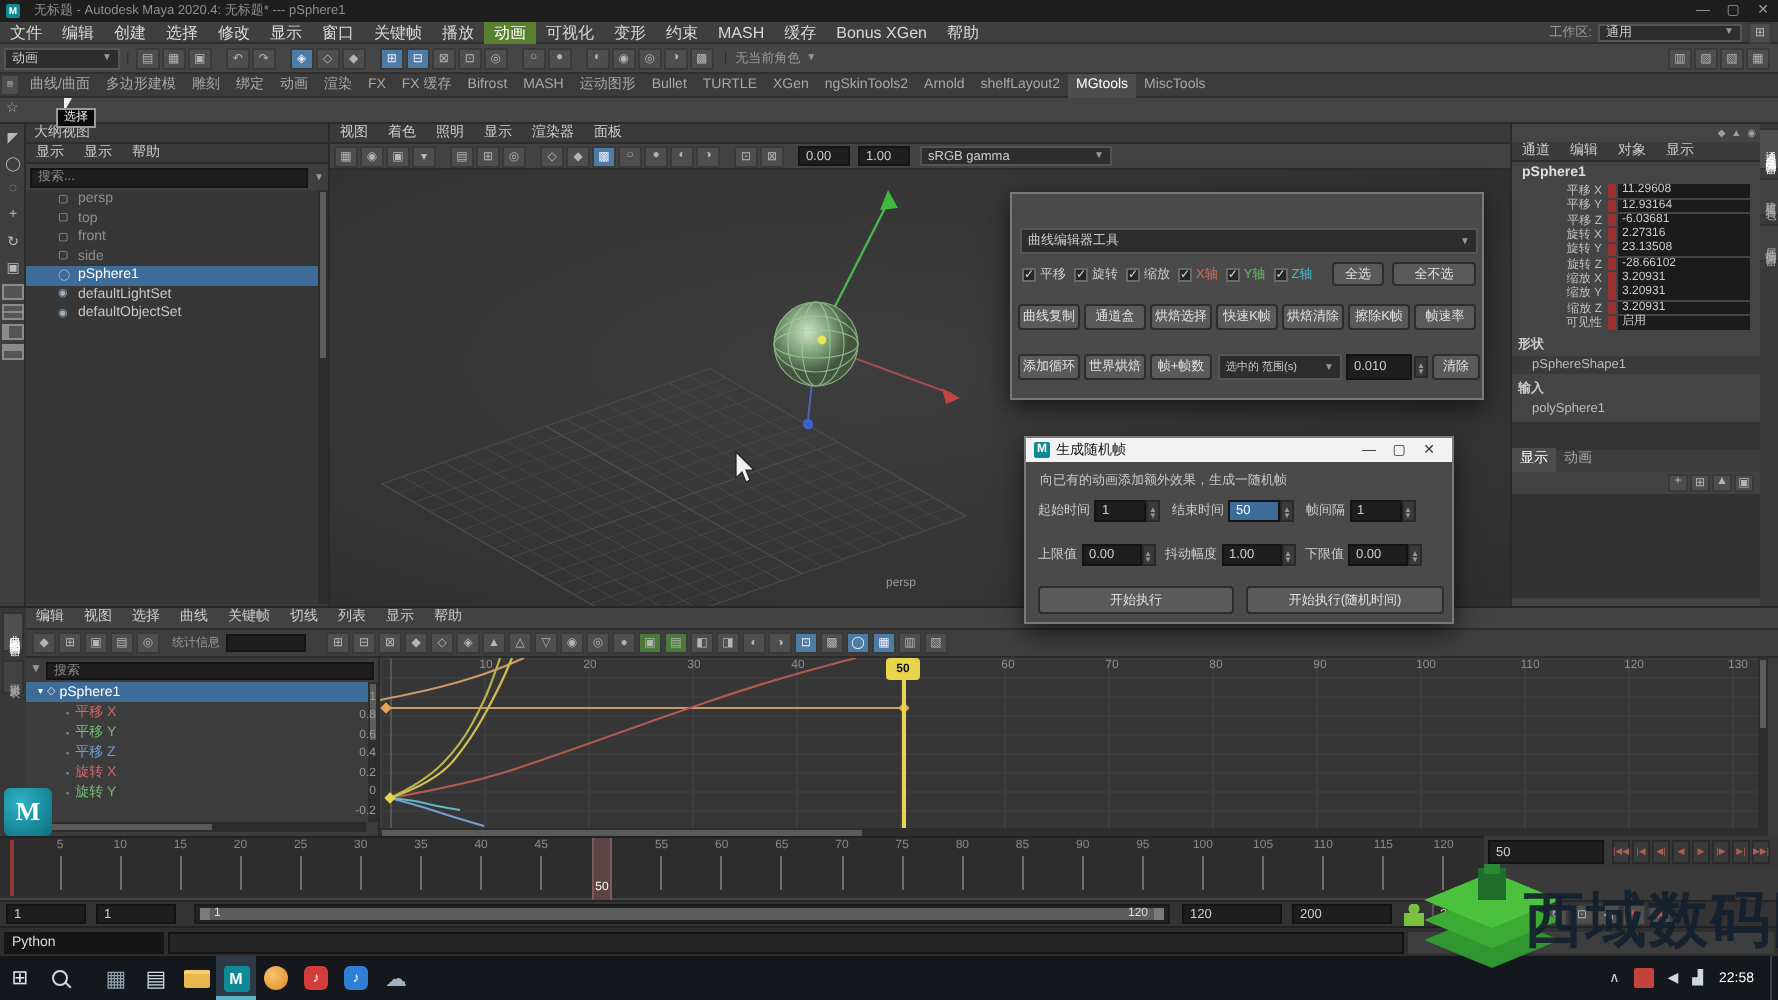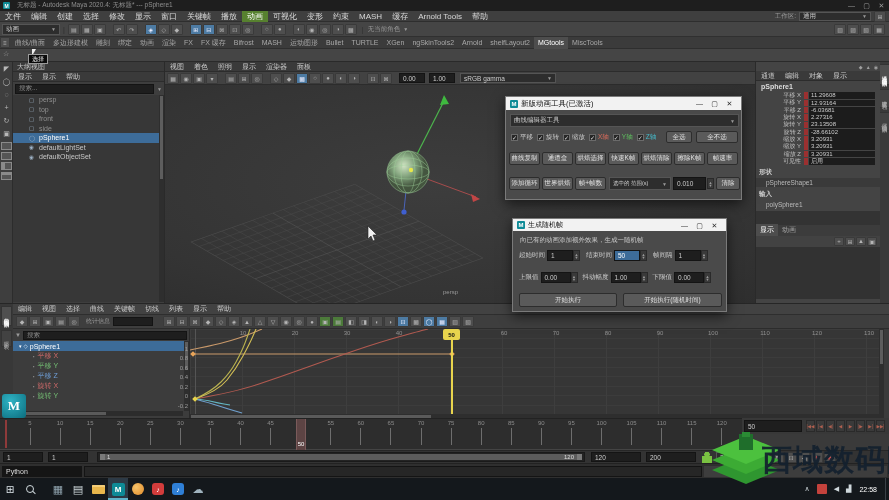--- a/index.html
+++ b/index.html
@@ -106,21 +106,21 @@
         <span class="mi">显示</span>
         <span class="mi">窗口</span>
         <span class="mi">关键帧</span>
         <span class="mi">播放</span>
         <span class="mi active">动画</span>
         <span class="mi">可视化</span>
         <span class="mi">变形</span>
         <span class="mi">约束</span>
         <span class="mi">MASH</span>
         <span class="mi">缓存</span>
-        <span class="mi">Arnold Tools</span>
+        <span class="mi">Bonus XGen</span>
         <span class="mi">帮助</span>
       </div>
     <span style="flex:1"></span>
     <span style="font-size:6.5px;color:#9a9a9a">工作区:</span>
     <span class="drop" style="width:72px;height:9px;margin:0 3px">
       <span>通用</span>
         <span class="caret">▼</span>
     </span>
     <span class="ic" style="margin-right:3px">⊞</span>
   </div>
@@ -838,28 +838,20 @@
     <span class="tray-item">∧</span>
         <span class="tray-item tray-red"></span>
         <span class="tray-item">◀</span>
         <span class="tray-item">▟</span>
       </div>
     <span style="color:#fff;font-size:7px;margin:0 8px">22:58</span>
     <span style="width:4px;height:22px;border-left:1px solid #3a4046"></span>
   </div>
 
   <div class="abs dlg" style="left:505px;top:96px;width:237px;height:104px">
-    <div class="dlg-title">
-      <span class="mlogo">M</span>
-      <span>新版动画工具(已激活)</span>
-      <span style="flex:1"></span>
-      <span class="wbtn">—</span>
-      <span class="wbtn">▢</span>
-      <span class="wbtn">✕</span>
-    </div>
     <div class="drop" style="position:absolute;left:4px;top:17px;width:229px;height:13px">
       <span>曲线编辑器工具</span>
         <span class="caret">▼</span>
     </div>
     <div class="row" style="position:absolute;left:5px;top:36px;width:229px">
 
         <span class="row" style="margin-right:4px;font-size:6.5px;white-space:nowrap">
           <span class="cb">✓</span>
           <span>平移</span>
         </span>

